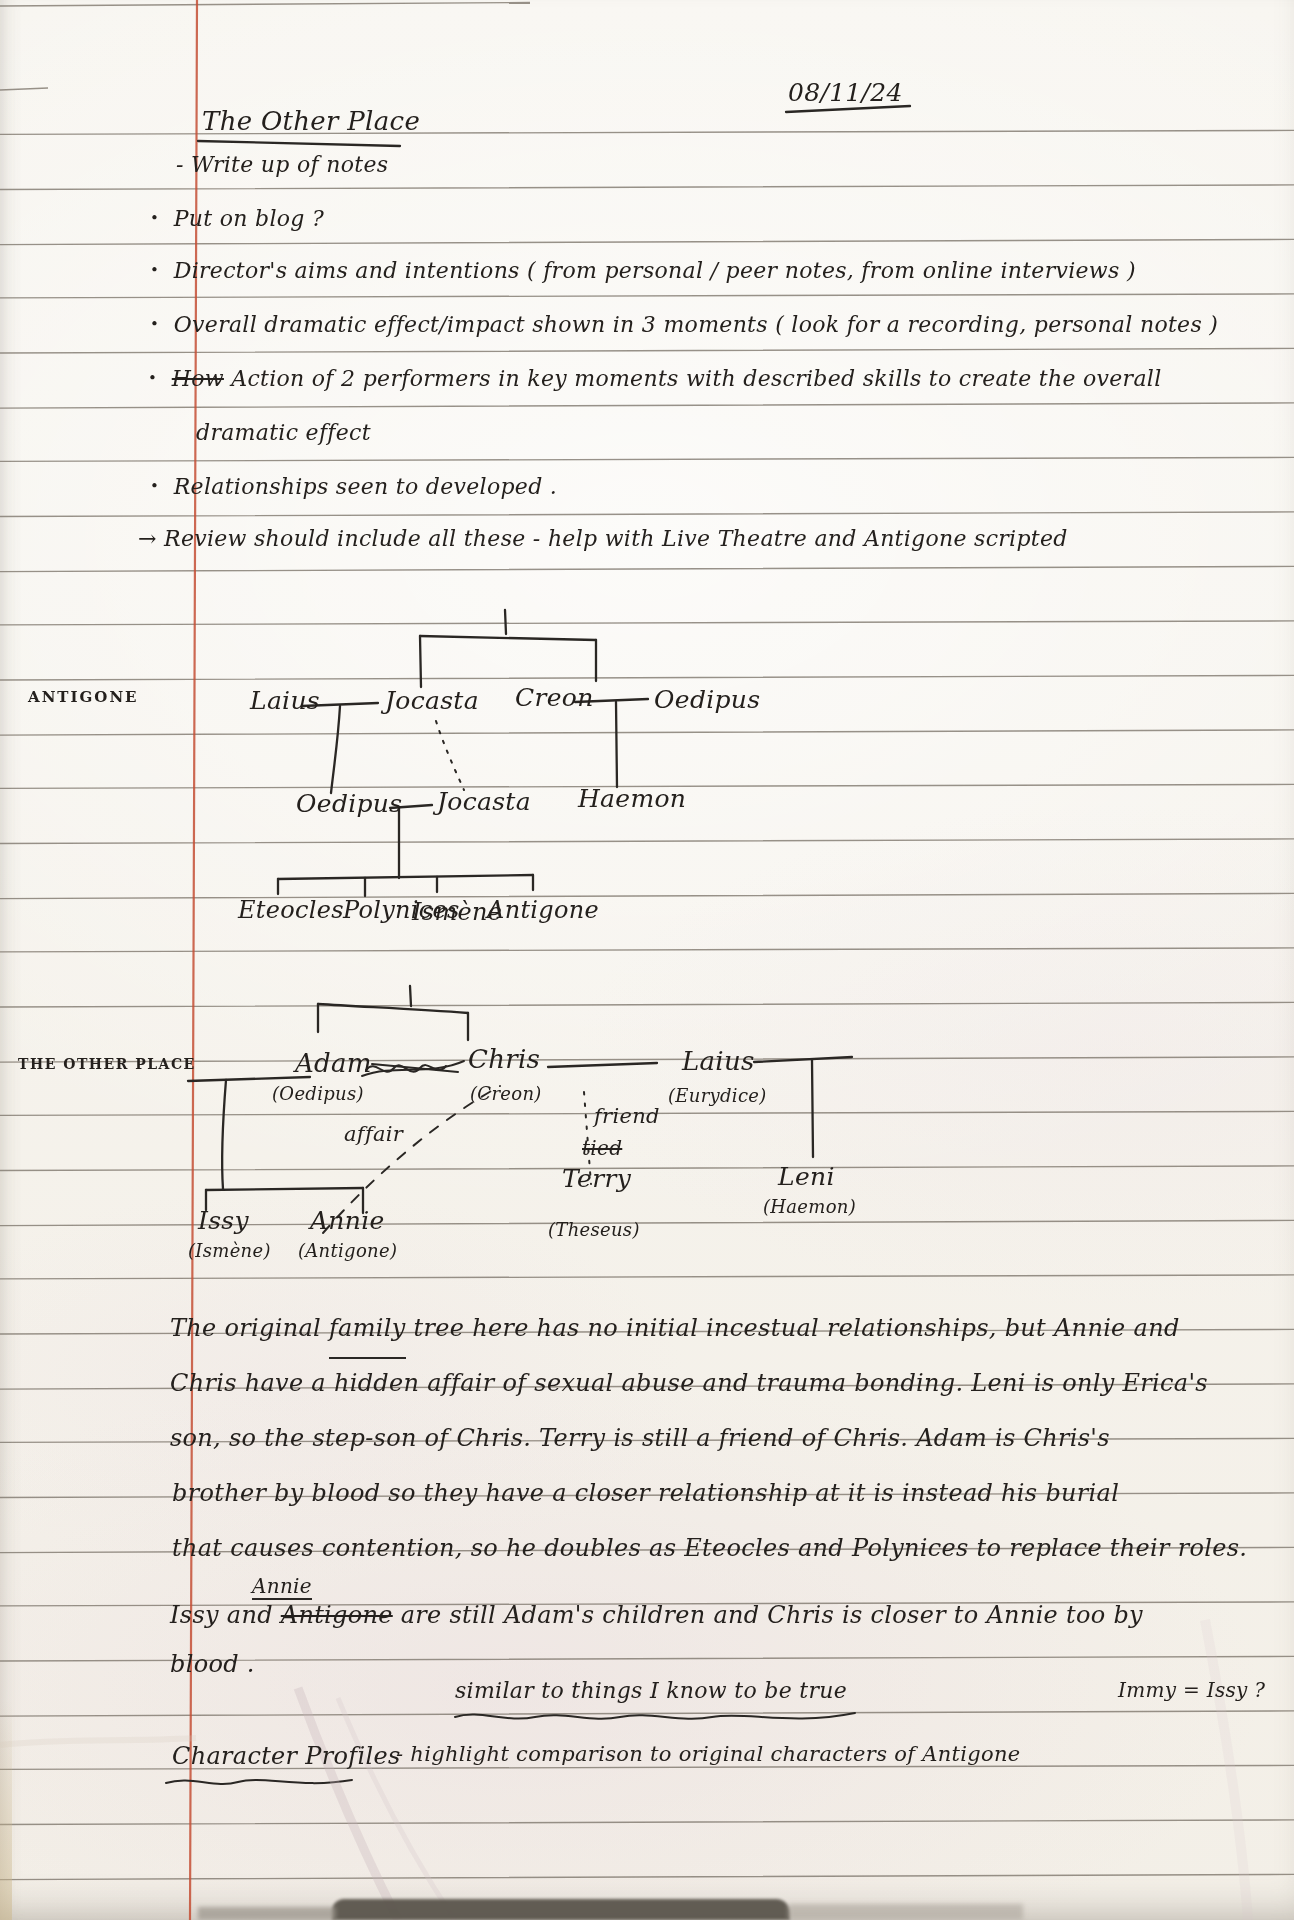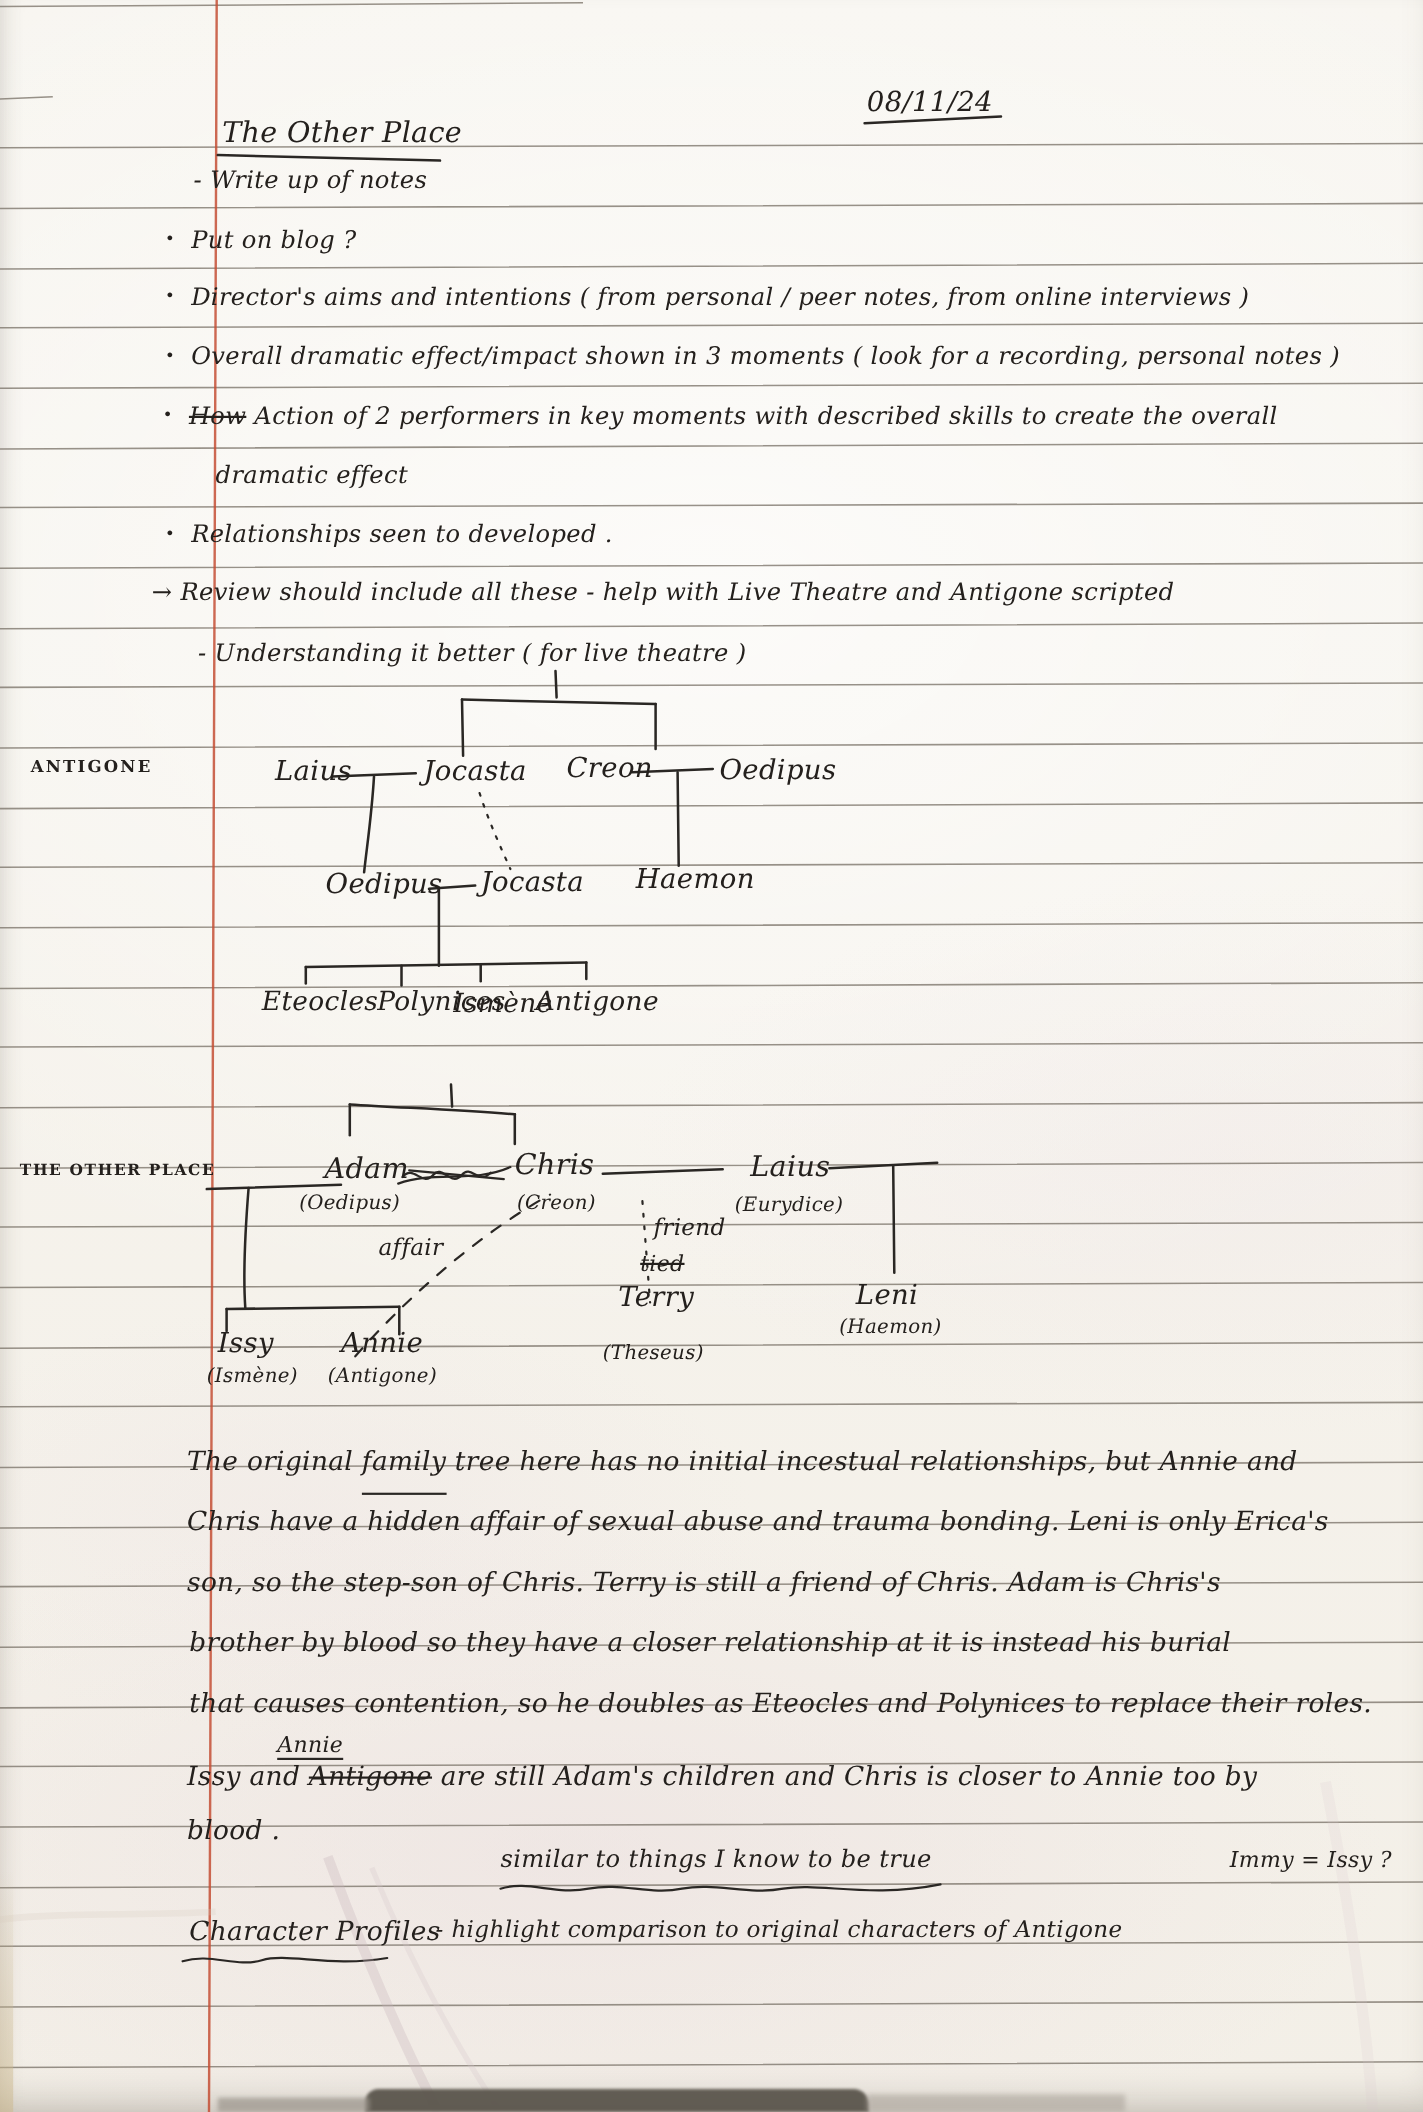--- a/index.html
+++ b/index.html
@@ -136,21 +136,20 @@
   <div class="txt hw" style="left:150px;top:312px;font-size:22px;"><span style="font-size:15px;vertical-align:3px;">•</span>&nbsp; <span>Overall dramatic effect/impact shown in 3 moments ( look for a recording, personal notes )</span></div>
 
   <div class="txt hw" style="left:148px;top:366px;font-size:22px;"><span style="font-size:15px;vertical-align:3px;">•</span>&nbsp; <span class="strike">How</span><span> Action of 2 performers in key moments with described skills to create the overall</span></div>
 
   <div class="txt hw" style="left:196px;top:420px;font-size:22px;">dramatic effect</div>
 
   <div class="txt hw" style="left:150px;top:474px;font-size:22px;"><span style="font-size:15px;vertical-align:3px;">•</span>&nbsp; <span>Relationships seen to developed .</span></div>
 
   <div class="txt hw" style="left:138px;top:526px;font-size:22px;"><span>→</span> <span>Review should include all these - help with Live Theatre and Antigone scripted</span></div>
 
-  <div class="txt hw" style="left:180px;top:582px;font-size:22px;">- Understanding it better ( for live theatre )</div>
 
   <div class="txt hwc" style="left:28px;top:688px;font-size:15px;">ANTIGONE</div>
   <div class="txt hw" style="left:250px;top:686px;font-size:25px;">Laius</div>
   <div class="txt hw" style="left:385px;top:686px;font-size:25px;">Jocasta</div>
   <div class="txt hw" style="left:515px;top:683px;font-size:25px;">Creon</div>
   <div class="txt hw" style="left:654px;top:685px;font-size:25px;">Oedipus</div>
   <div class="txt hw" style="left:296px;top:789px;font-size:25px;">Oedipus</div>
   <div class="txt hw" style="left:437px;top:787px;font-size:25px;">Jocasta</div>
   <div class="txt hw" style="left:578px;top:784px;font-size:25px;">Haemon</div>
   <div class="txt hw" style="left:238px;top:896px;font-size:24px;">Eteocles</div>

